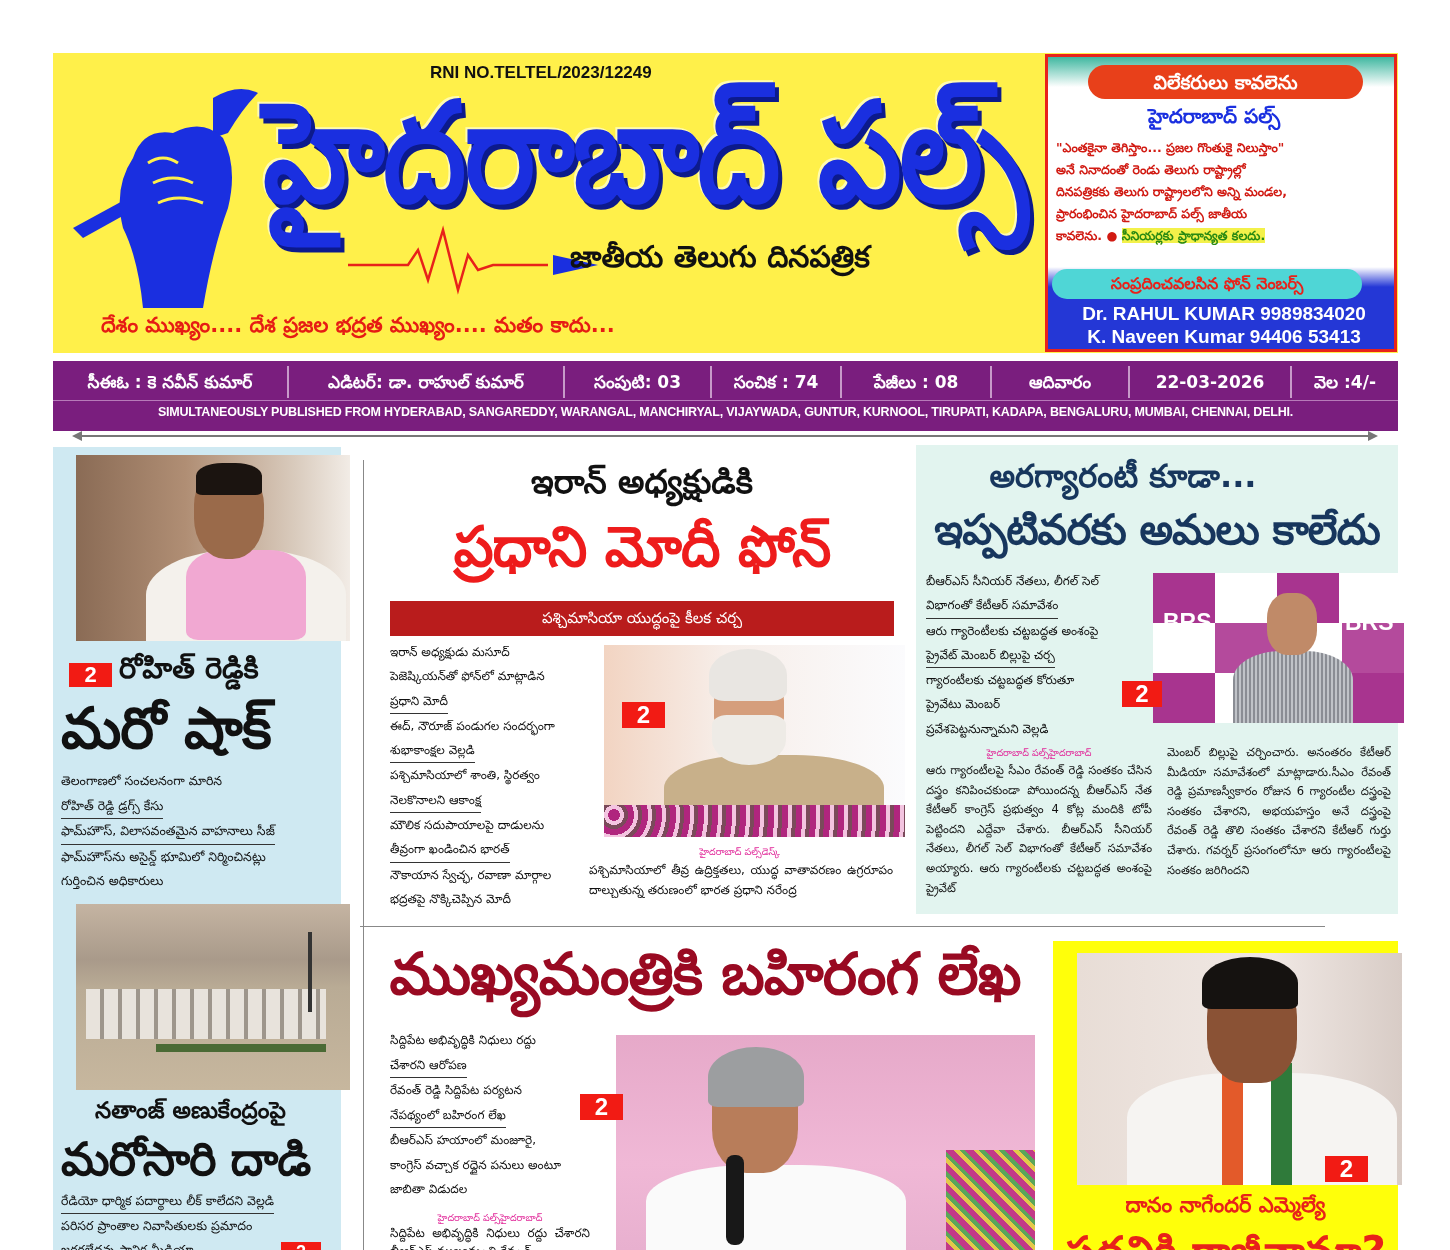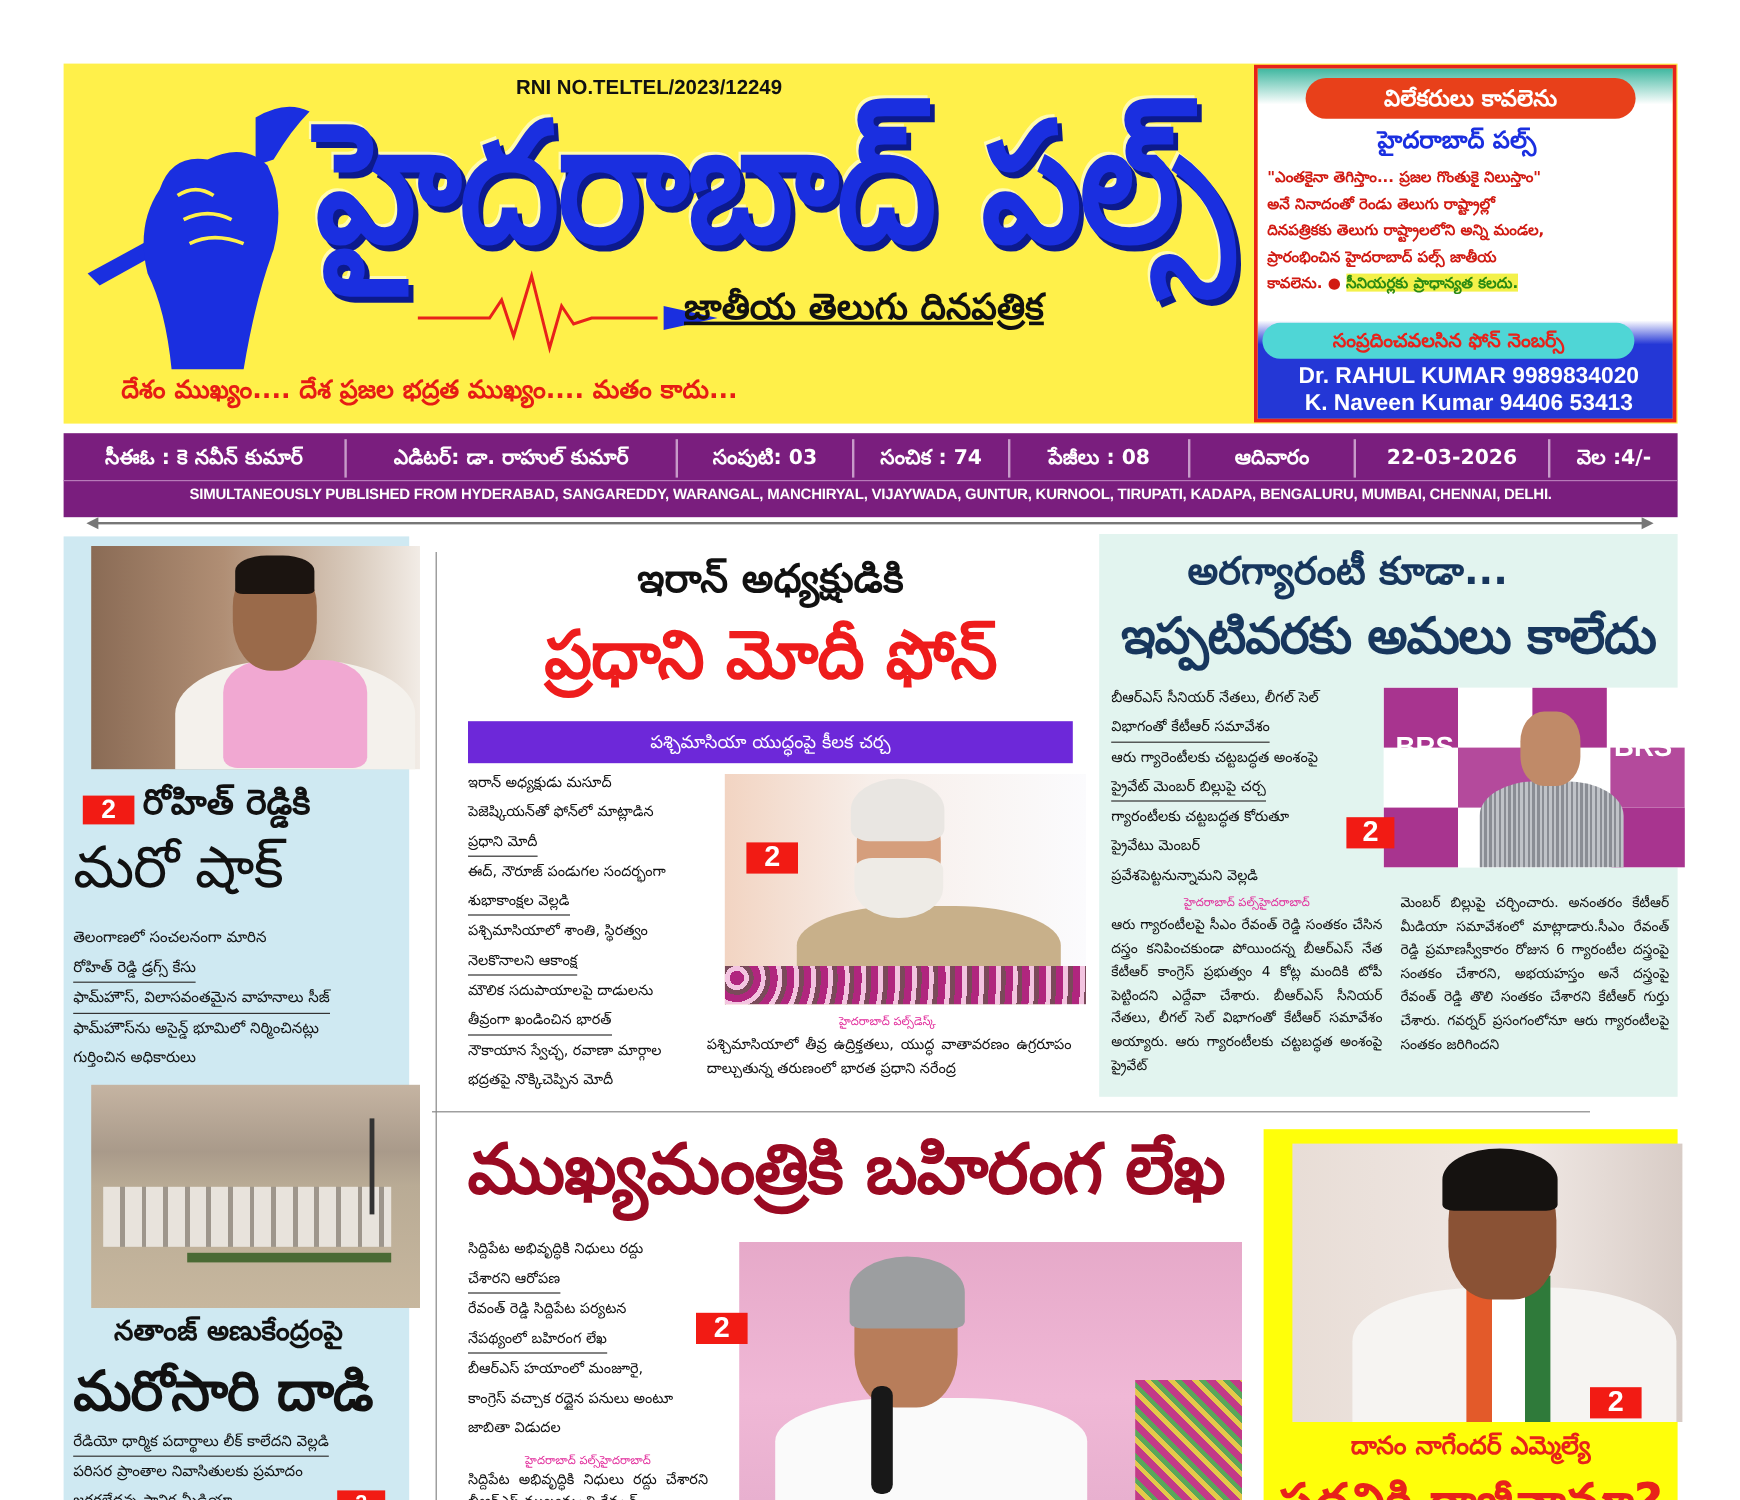--- a/index.html
+++ b/index.html
@@ -5,21 +5,21 @@
   * { box-sizing: border-box; margin: 0; padding: 0; }
   html, body { width: 1450px; height: 1250px; overflow: hidden; background: #ffffff; }
   body { font-family: "DejaVu Sans", sans-serif; color: #111; position: relative; }
 
   
   .masthead { position: absolute; left: 53px; top: 53px; width: 1345px; height: 300px; background: #fff04a; }
   .rni { position: absolute; left: 377px; top: 10px; font-family: "Liberation Sans", sans-serif; font-weight: bold; font-size: 17px; color: #111; }
   .fist { position: absolute; left: 10px; top: 25px; width: 200px; height: 230px; }
   .title-main { position: absolute; left: 210px; top: 30px; font-family: "DejaVu Sans", sans-serif; font-weight: 900; font-size: 118px; line-height: 1; color: #1a2fe0; letter-spacing: -2px; text-shadow: 4px 4px 0 #0c1a8c, -2px -2px 0 #fffbb0; transform: scaleY(1.18); transform-origin: left top; white-space: nowrap; }
   .pulse { position: absolute; left: 295px; top: 172px; width: 250px; height: 70px; }
-  .subtitle { position: absolute; left: 517px; top: 186px; font-size: 30px; font-weight: bold; color: #111; white-space: nowrap; text-decoration: underline; }
+  .subtitle { position: absolute; left: 517px; top: 186px; font-size: 30px; font-weight: bold; color: #111; white-space: nowrap; }
   .slogan { position: absolute; left: 48px; top: 260px; font-size: 21px; font-weight: bold; color: #e61c14; white-space: nowrap; }
 
   
   .ad { position: absolute; left: 1045px; top: 54px; width: 352px; height: 298px; border: 3px solid #e8221a; background: linear-gradient(#3fb7a0 0, #ffffff 30px, #ffffff 210px, #2437d6 230px, #2437d6 100%); overflow: hidden; }
   .ad-title { position: absolute; left: 40px; top: 8px; width: 275px; height: 34px; background: #e8401a; border-radius: 18px; color: #fff; font-weight: bold; font-size: 19px; text-align: center; line-height: 34px; }
   .ad-logo { position: absolute; left: 100px; top: 47px; color: #1a2fe0; font-size: 20px; font-weight: 900; white-space: nowrap; }
   .ad-body { position: absolute; left: 8px; top: 80px; width: 336px; font-size: 12.5px; line-height: 22px; color: #d11a12; font-weight: bold; }
   .ad-body .hl { background: #f3f14a; color: #2a8a12; }
   .ad-phones-title { position: absolute; left: 4px; top: 212px; width: 310px; height: 30px; background: #4fd6d6; border-radius: 16px; color: #e8221a; font-weight: bold; font-size: 16px; text-align: center; line-height: 30px; }
   .ad-phone { position: absolute; left: 6px; width: 340px; text-align: center; color: #fff; font-family: "Liberation Sans", sans-serif; font-weight: bold; font-size: 19px; }
@@ -40,39 +40,39 @@
   .leftcol { position: absolute; left: 53px; top: 447px; width: 288px; height: 810px; background: #cfe9f2; }
   .photo { position: absolute; overflow: hidden; margin-left: 15px; }
   .ph-rohit { left: 8px; top: 8px; width: 274px; height: 186px; background: linear-gradient(90deg, #8a6b55 0, #b08e74 40%, #d9cbbd 80%, #f2ece6 100%); }
   .ph-rohit .face { position: absolute; left: 118px; top: 14px; width: 70px; height: 90px; border-radius: 40% 40% 45% 45%; background: #9a6a4a; }
   .ph-rohit .hair { position: absolute; left: 120px; top: 8px; width: 66px; height: 32px; border-radius: 40% 40% 10% 10%; background: #1b1410; }
   .ph-rohit .body { position: absolute; left: 70px; top: 95px; width: 200px; height: 100px; border-radius: 45% 45% 0 0; background: #f4f1ec; }
   .ph-rohit .scarf { position: absolute; left: 110px; top: 95px; width: 120px; height: 90px; background: #f1a8d2; border-radius: 30% 30% 10% 10%; }
   .badge2 { position: absolute; background: #f21b14; color: #fff; font-family: "Liberation Sans", sans-serif; font-weight: bold; text-align: center; }
   .lc-badge1 { left: 16px; top: 216px; width: 43px; height: 24px; font-size: 22px; line-height: 24px; }
   .lc-sub1 { position: absolute; left: 66px; top: 204px; font-size: 29px; font-weight: bold; color: #111; white-space: nowrap; }
-  .lc-head1 { position: absolute; left: 8px; top: 248px; font-size: 48px; font-weight: 400; color: #111; white-space: nowrap; letter-spacing: -1px; }
+  .lc-head1 { position: absolute; left: 8px; top: 248px; font-size: 57px; font-weight: 700; color: #111; white-space: nowrap; letter-spacing: -1px; }
   .lc-bullets { position: absolute; left: 8px; top: 322px; width: 272px; font-size: 12.5px; line-height: 24.5px; color: #111; }
   .lc-bullets .ul { border-bottom: 1px solid #333; display: inline-block; }
 
   .ph-natanz { left: 8px; top: 457px; width: 274px; height: 186px; background: linear-gradient(#c5b4a2 0, #a99a8a 30%, #b9ab95 45%, #c7b79e 100%); }
   .ph-natanz .plant { position: absolute; left: 10px; top: 85px; width: 240px; height: 50px; background: repeating-linear-gradient(90deg, #e8e3dc 0 14px, #9e968c 14px 18px); }
   .ph-natanz .tower { position: absolute; left: 232px; top: 28px; width: 4px; height: 80px; background: #333; }
   .ph-natanz .green { position: absolute; left: 80px; top: 140px; width: 170px; height: 8px; background: #4a6a34; }
   .lc-sub2 { position: absolute; left: 42px; top: 650px; font-size: 23px; font-weight: bold; color: #111; white-space: nowrap; }
   .lc-head2 { position: absolute; left: 8px; top: 685px; font-size: 46px; font-weight: 900; color: #111; white-space: nowrap; letter-spacing: -1px; }
   .lc-bullets2 { position: absolute; left: 8px; top: 742px; width: 272px; font-size: 12.5px; line-height: 24px; color: #111; }
   .lc-bullets2 .ul { border-bottom: 1px solid #333; display: inline-block; }
   .lc-badge2 { left: 228px; top: 795px; width: 40px; height: 15px; font-size: 18px; line-height: 20px; overflow: hidden; }
 
   
   .vrule { position: absolute; left: 363px; top: 460px; width: 1px; height: 790px; background: #888; }
   .ct-kicker { position: absolute; left: 390px; top: 462px; width: 504px; text-align: center; font-size: 33px; font-weight: 900; color: #111; white-space: nowrap; }
   .ct-head { position: absolute; left: 390px; top: 514px; width: 504px; text-align: center; font-size: 56px; font-weight: 900; color: #ee1c1c; white-space: nowrap; letter-spacing: -1px; }
-  .ct-band { position: absolute; left: 390px; top: 601px; width: 504px; height: 35px; background: #6d28d9; color: #fff; text-align: center; font-size: 15px; line-height: 35px; }
+  .ct-band { position: absolute; left: 390px; top: 601px; width: 504px; height: 35px; background: #b91c1c; color: #fff; text-align: center; font-size: 15px; line-height: 35px; }
   .ct-bullets { position: absolute; left: 390px; top: 640px; width: 200px; font-size: 12px; line-height: 24.3px; color: #111; }
   .ct-bullets .ul { border-bottom: 1px solid #333; display: inline-block; }
   .ph-modi { left: 589px; top: 645px; width: 301px; height: 192px; background: linear-gradient(90deg, #f2d4c2 0, #f7eee9 40%, #fbfbfd 100%); }
   .ph-modi .hair { position: absolute; left: 105px; top: 4px; width: 78px; height: 52px; border-radius: 50% 50% 20% 20%; background: #e9e6e2; }
   .ph-modi .face { position: absolute; left: 110px; top: 24px; width: 70px; height: 80px; border-radius: 40%; background: #d59e7c; }
   .ph-modi .beard { position: absolute; left: 108px; top: 70px; width: 74px; height: 50px; border-radius: 20% 20% 50% 50%; background: #eeebe6; }
   .ph-modi .vest { position: absolute; left: 60px; top: 110px; width: 220px; height: 82px; border-radius: 40% 40% 0 0; background: #c8b08a; }
   .ph-modi .flowers { position: absolute; left: 0; top: 160px; width: 301px; height: 32px; background: repeating-radial-gradient(circle at 10px 10px, #b0267e 0 6px, #f3c4e0 6px 10px, #7a4a5a 10px 14px); }
   .mp-badge { left: 622px; top: 702px; width: 43px; height: 26px; font-size: 24px; line-height: 26px; }
   .ct-dateline { position: absolute; left: 589px; top: 846px; width: 301px; text-align: center; font-size: 9.5px; color: #e12a9a; }

